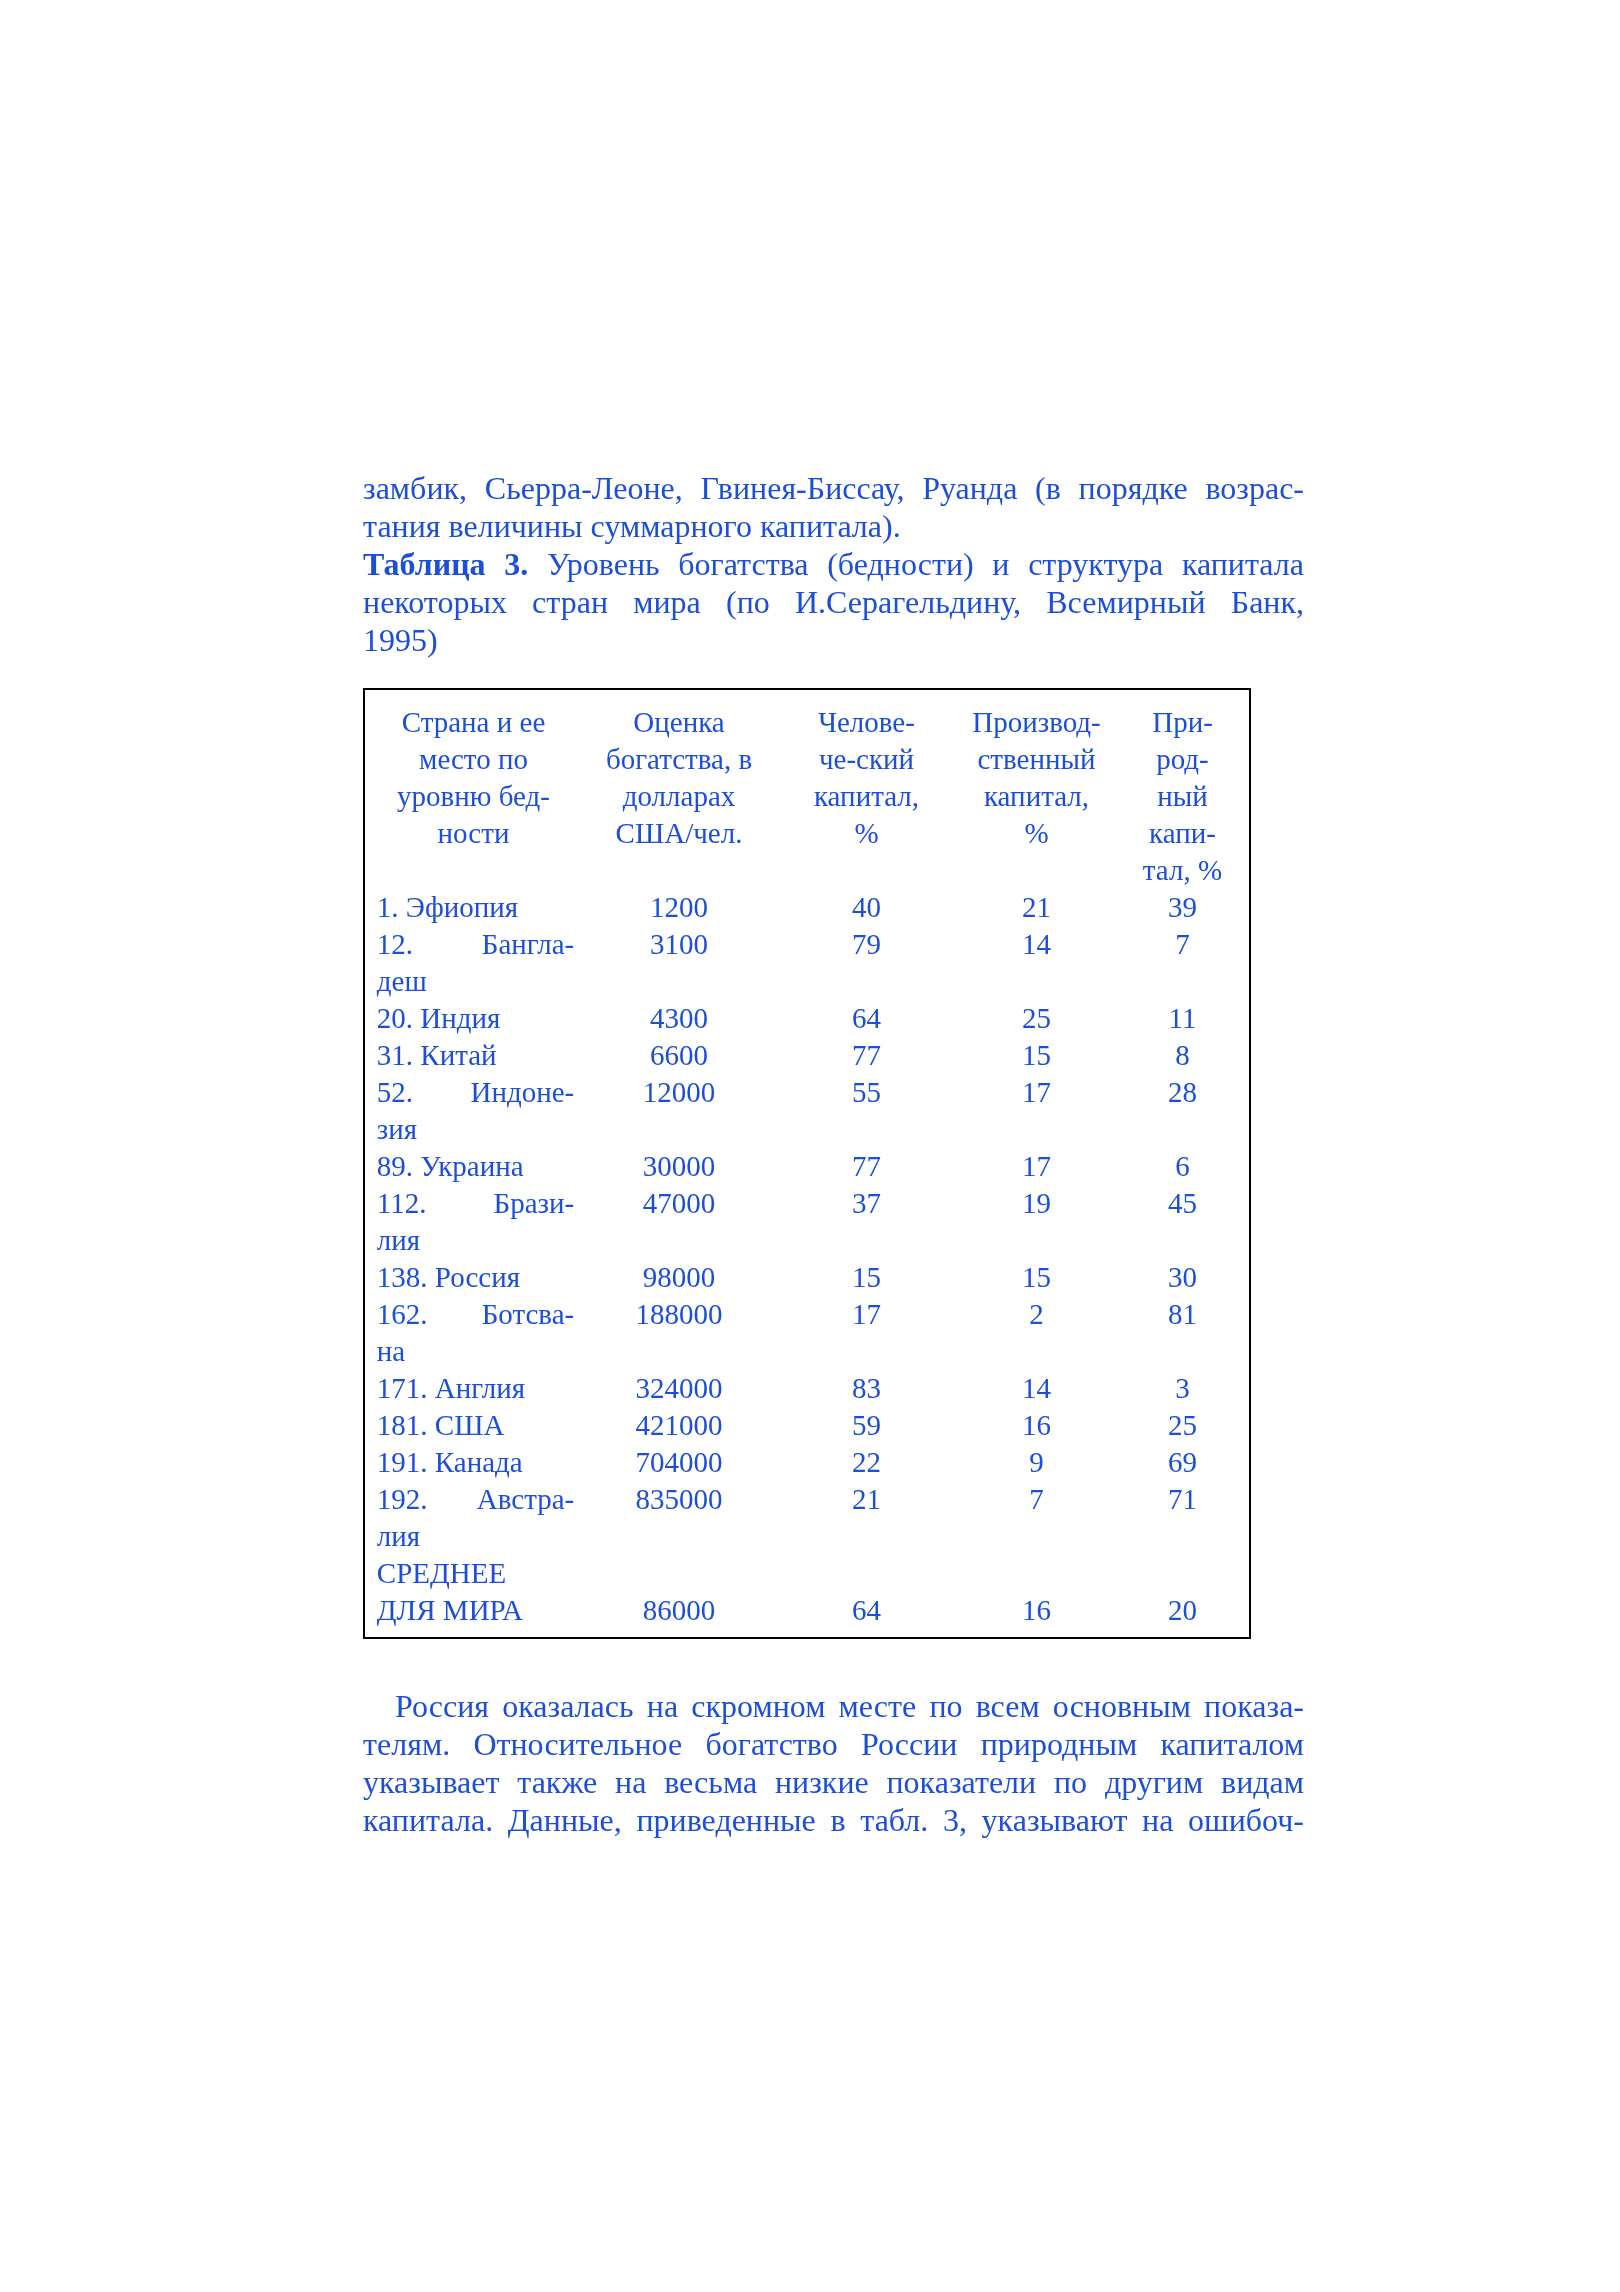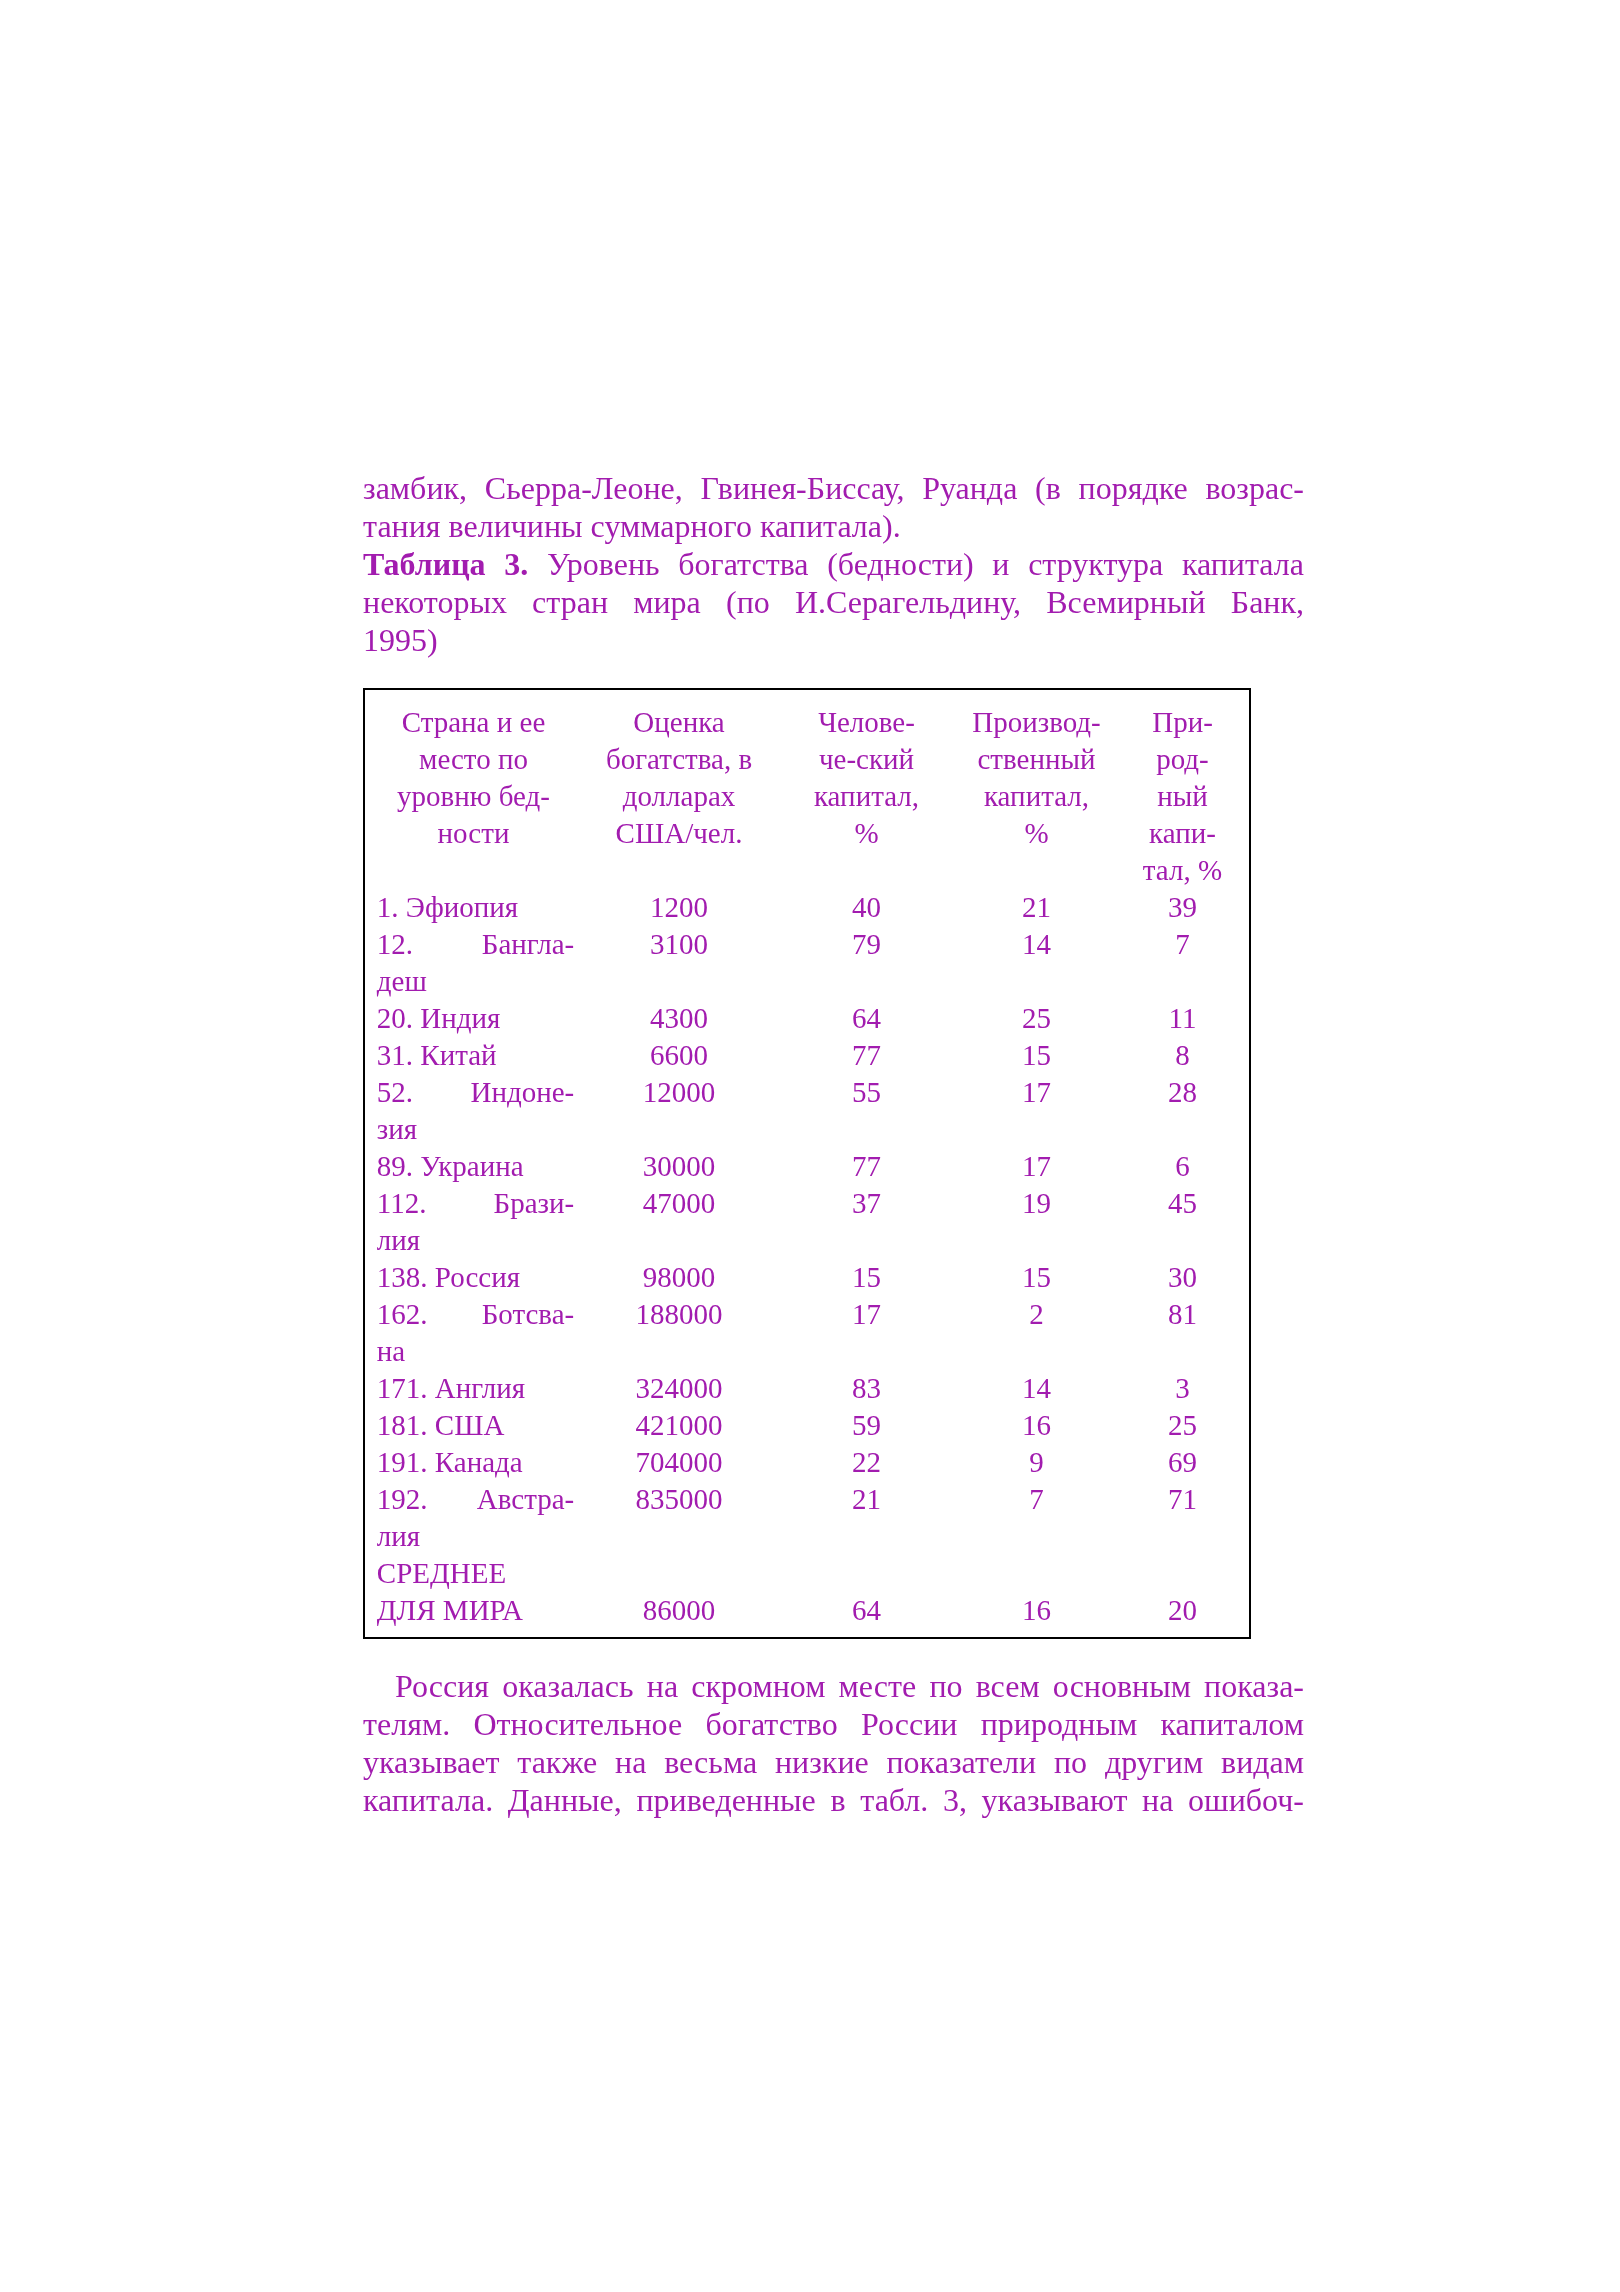--- a/index.html
+++ b/index.html
@@ -1,19 +1,19 @@
 <!DOCTYPE html>
 <html><head>
 <meta charset="utf-8">
 <style>
   html,body{margin:0;padding:0;background:#ffffff;}
   .page{
     position:relative;
     width:1620px;height:2293px;
-    background:#ffffff;color:#a21caf;
+    background:#ffffff;color:#1d4ed8;
     font-family:"Liberation Serif","DejaVu Serif",serif;
     overflow:hidden;
   }
   .content{
     position:absolute;left:363px;top:469px;width:941px;
     font-size:32px;line-height:38px;
   }
   .line{min-height:38px;}
   .jline{text-align:justify;text-align-last:justify;}
   .indent{text-indent:32px;}
@@ -30,21 +30,21 @@
   col.c4{width:159px;} col.c5{width:134px;}
   th{
     font-weight:normal;text-align:center;vertical-align:top;
     padding:13.7px 0 0 0;white-space:pre-line;
   }
   td{padding:0;vertical-align:top;}
   td.name{text-align:left;padding-left:11.8px;padding-right:7.8px;}
   td.val{text-align:center;}
   td.vbottom{vertical-align:bottom;}
   tbody tr:last-child td{padding-bottom:8px;}
-  .para-bottom{margin-top:28px;}
+  .para-bottom{margin-top:48px;}
 </style>
 </head>
 <body>
 
 <div class="page">
   <div class="content">
 
     <div class="para">
         <div class="line jline">замбик, Сьерра-Леоне, Гвинея-Биссау, Руанда (в порядке возрас-</div>
         <div class="line">тания величины суммарного капитала).</div>

